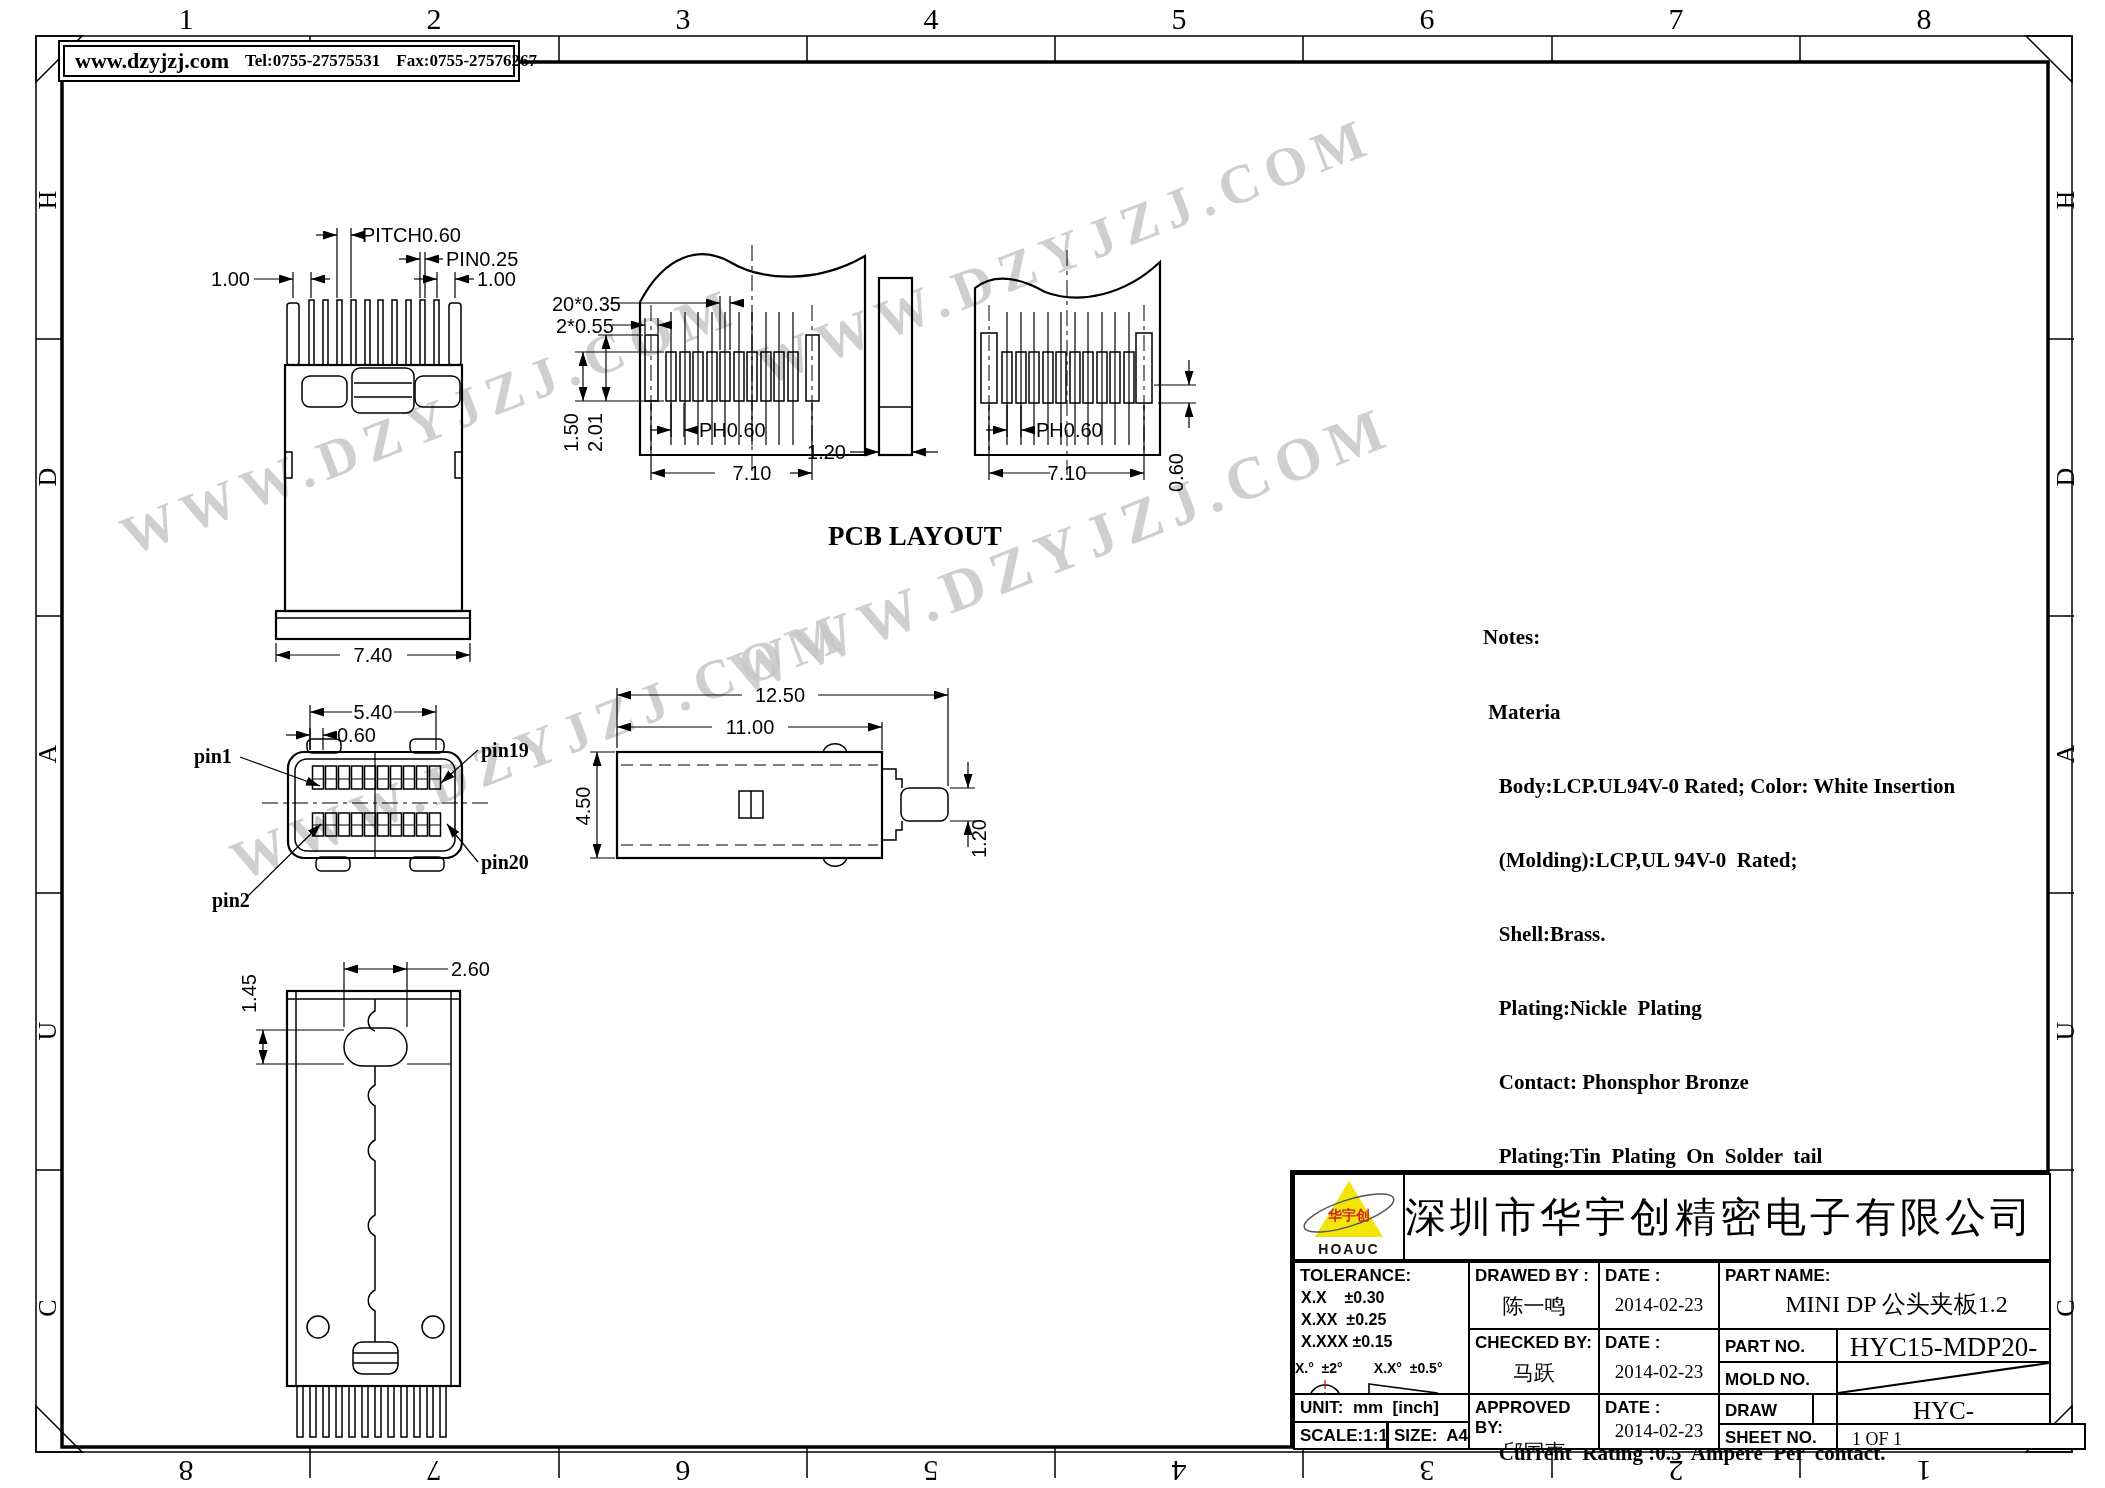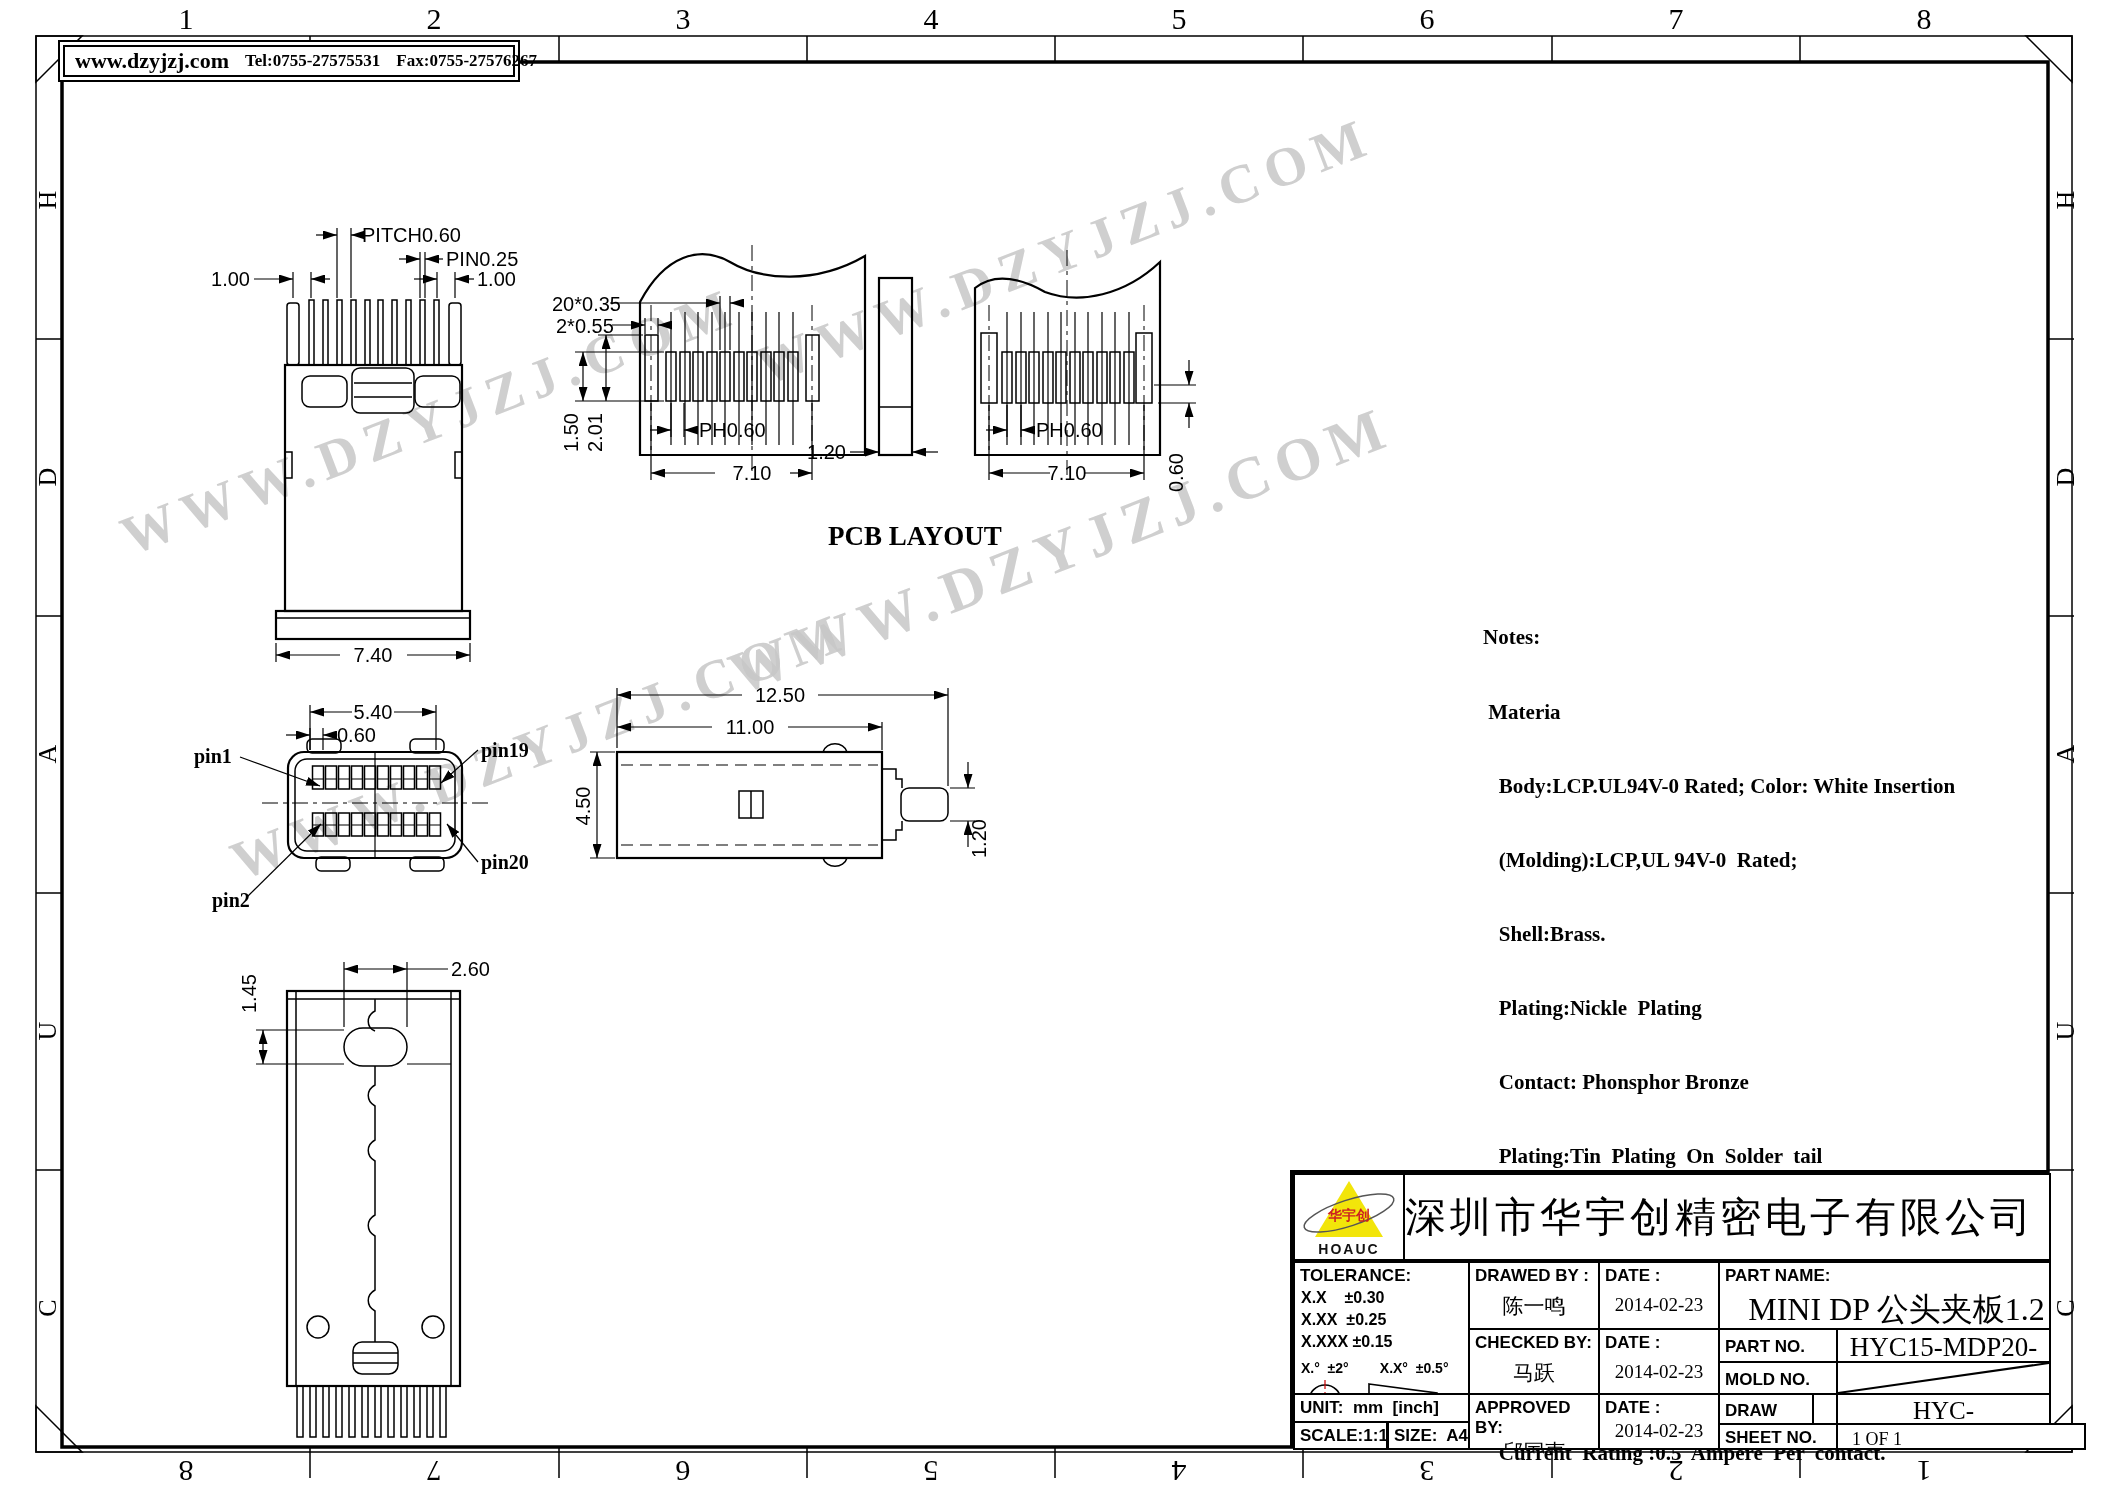--- a/index.html
+++ b/index.html
@@ -28,22 +28,22 @@
   
   .tb{position:absolute;left:1290px;top:1170px;width:758px;height:277px;border:3px solid #000;
       box-sizing:border-box;background:#fff;}
   .tb-cell{position:absolute;border:2px solid #000;box-sizing:border-box;background:#fff;overflow:hidden;}
   .lbl{font-size:17px;font-weight:bold;font-family:"Liberation Sans",sans-serif;padding:3px 0 0 5px;}
   .val-serif{font-family:"Liberation Serif",serif;}
   .cell-2line .val{display:block;text-align:center;font-family:"Liberation Serif",serif;font-size:21px;margin-top:6px;}
   .company{display:flex;align-items:center;justify-content:flex-start;font-size:41px;letter-spacing:4px;
            font-family:"Liberation Serif",serif;}
   .tol-rows{font-size:16px;font-weight:bold;line-height:20px;white-space:pre;padding-left:6px;margin-top:2px;}
-  .tol-ang{font-size:14px;font-weight:bold;white-space:pre;padding-left:6px;margin-top:8px;}
-  .pn-value{display:block;text-align:center;font-size:32px;margin-top:2px;padding-left:24px;}
+  .tol-ang{font-size:14px;font-weight:bold;white-space:pre;margin-top:8px;}
+  .pn-value{display:block;text-align:center;font-size:24px;margin-top:2px;padding-left:24px;}
   .partno-v{font-size:27px;display:block;text-align:center;margin-top:2px;}
   .drawno-v{font-size:25px;display:block;text-align:center;margin-top:2px;}
   .sheet-v{font-size:18px;display:block;margin:4px 0 0 14px;}
   .date-v{display:block;text-align:center;font-size:19px;margin-top:8px;}
 </style>
 </head>
 <body>
 
 <div class="page">
 

